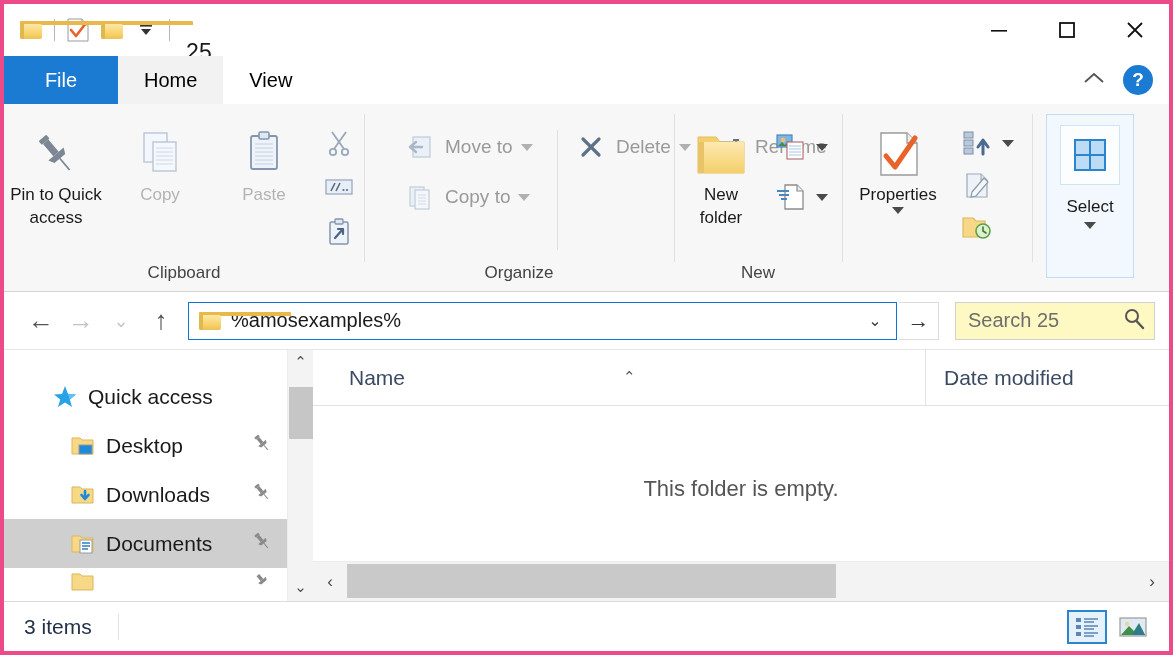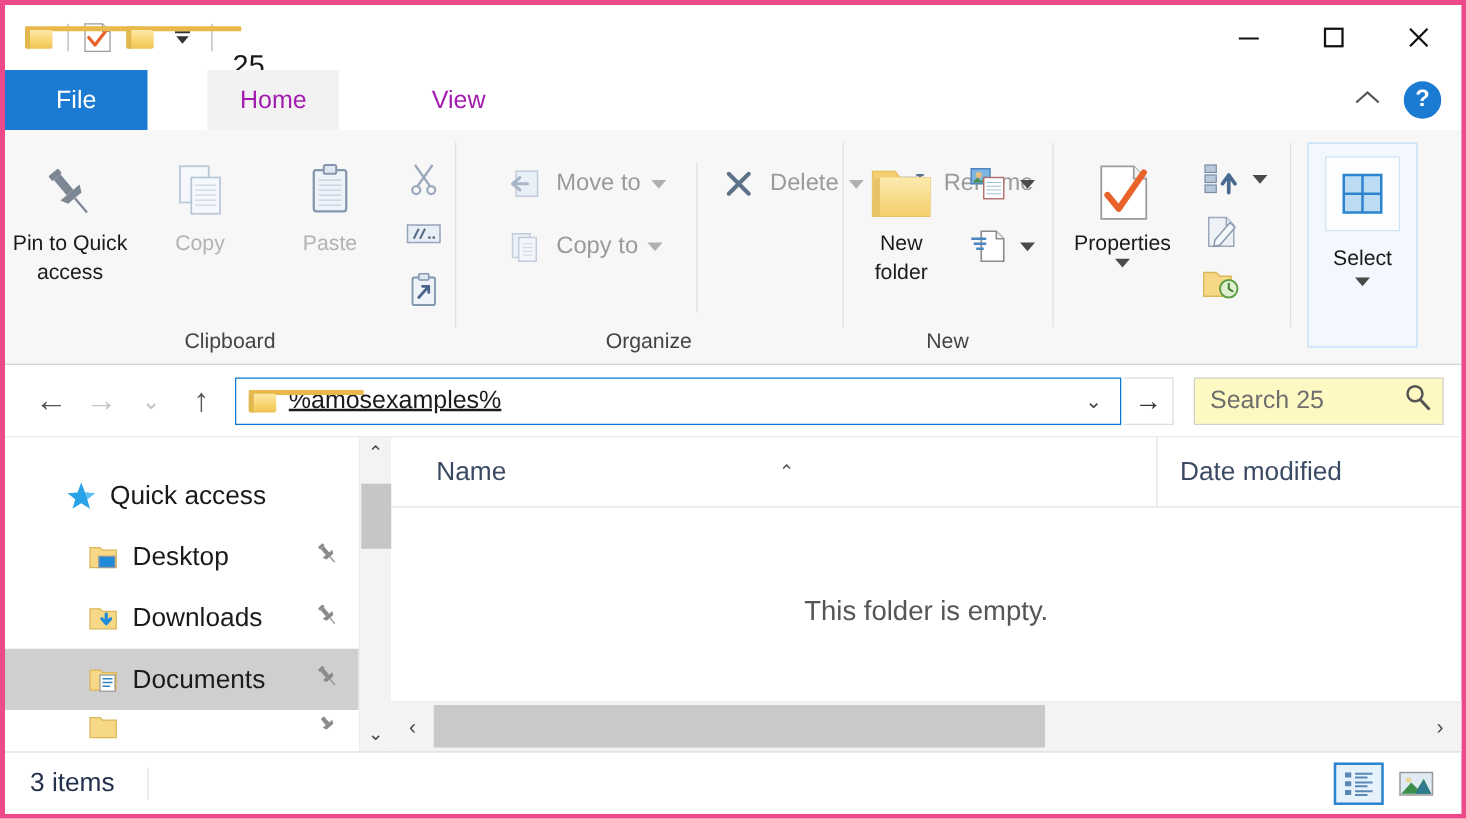--- a/index.html
+++ b/index.html
@@ -57,25 +57,25 @@
     border-radius: 1px 2px 2px 2px;
   }
   .folder .spine {
     position: absolute; left: 0; top: 3px; width: 4px; height: 15px;
     background: #e0b84e; border-radius: 1px 0 0 2px;
   }
 
   
   .tabrow {
     height: 48px; min-height: 48px; display: flex; align-items: stretch;
-    background: #ffffff; position: relative; gap: 48px;
+    background: #ffffff; position: relative;
   }
   .tab {
     display: flex; align-items: center; justify-content: center;
-    font-size: 20px; color: #a21caf; padding: 0 26px; min-width: 92px;
+    font-size: 20px; color: #000000; padding: 0 26px; min-width: 92px;
   }
   .tab.file { background: #1b7ad1; color: #ffffff; min-width: 114px; }
   .tab.active { background: #f2f2f2; }
   .tabrow-right {
     margin-left: auto; display: flex; align-items: center; gap: 14px;
     padding-right: 16px;
   }
   .help-btn {
     width: 30px; height: 30px; border-radius: 50%;
     background: #1b7ad1; color: #fff; font-size: 19px; font-weight: bold;
@@ -152,21 +152,21 @@
   .navbtn {
     width: 38px; height: 38px; display: flex; align-items: center; justify-content: center;
     font-size: 26px; color: #555;
   }
   .navbtn.dim { color: #c3c3c3; }
   .addrbox {
     flex: 1; height: 38px; border: 1px solid #0a78d4; background: #fff;
     display: flex; align-items: center; padding: 0 8px 0 10px; gap: 10px;
     margin-left: 6px;
   }
-  .addr-text { font-size: 20px; color: #1a1a1a; flex: 1; text-decoration: underline; }
+  .addr-text { font-size: 20px; color: #1a1a1a; flex: 1; }
   .addr-chev {
     width: 26px; display: flex; align-items: center; justify-content: center;
     color: #444; font-size: 16px;
   }
   .gobtn {
     width: 40px; height: 38px; display: flex; align-items: center; justify-content: center;
     border: 1px solid #dcdcdc; border-left: none; background: #fff;
     color: #333; font-size: 22px;
   }
   .searchbox {

